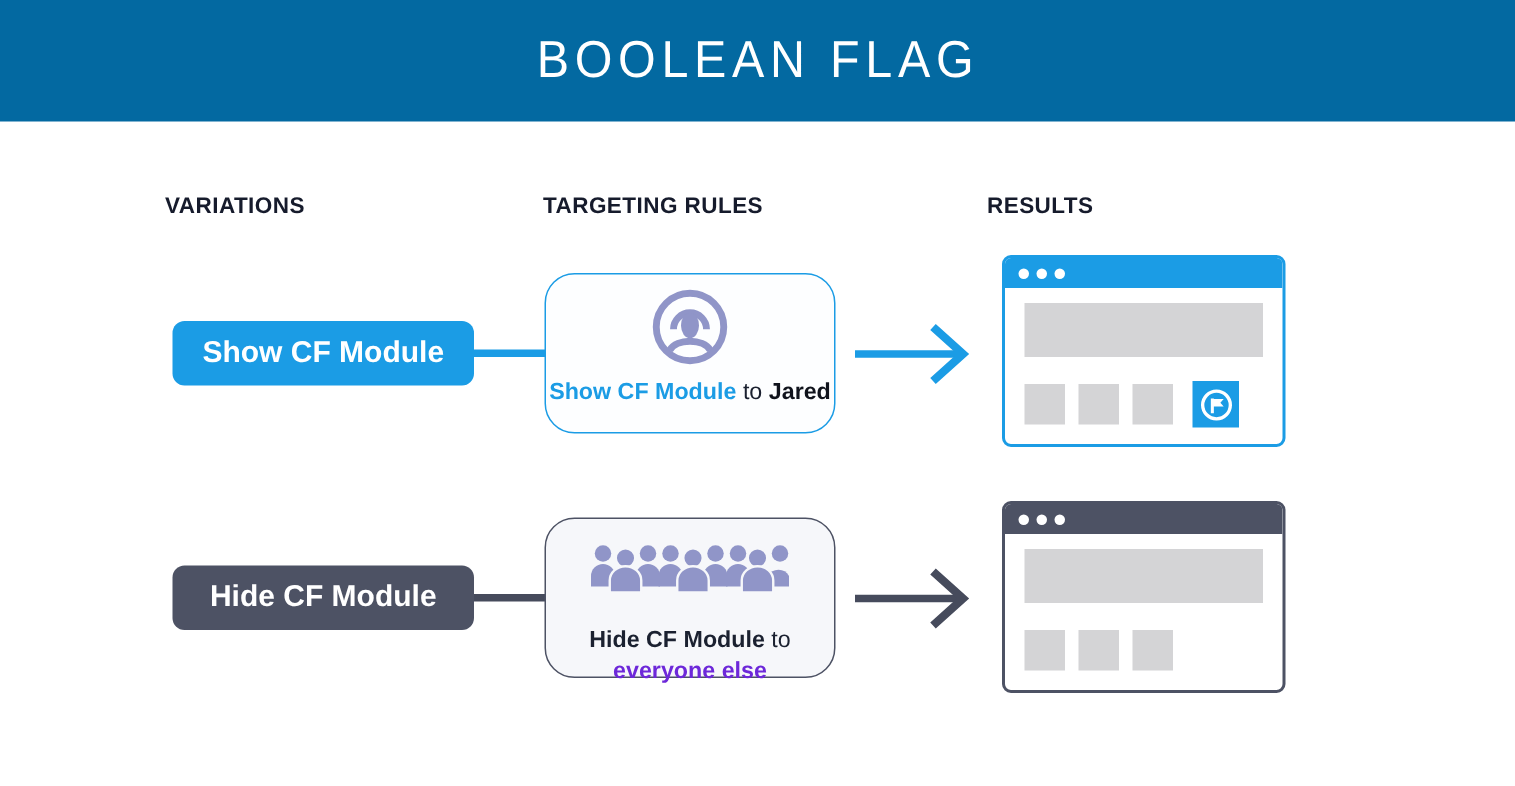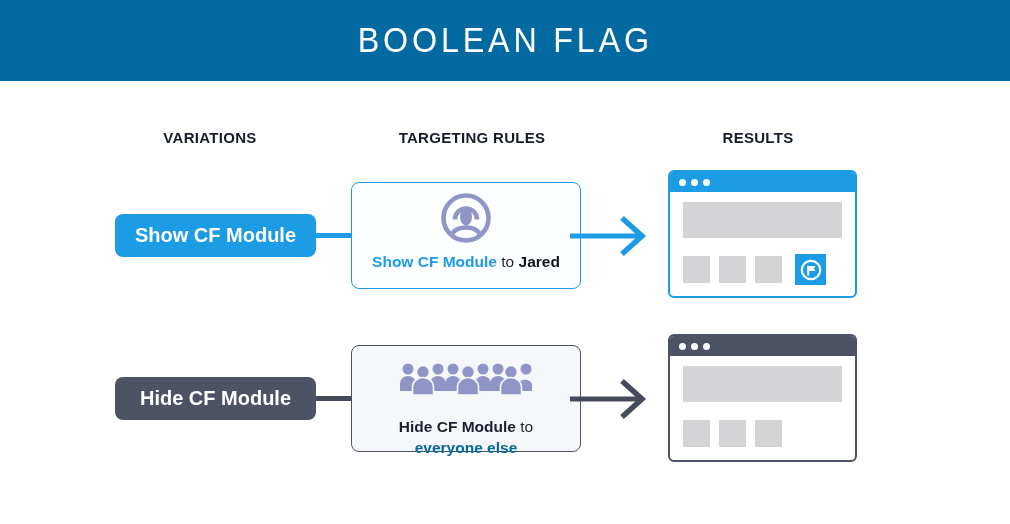--- a/index.html
+++ b/index.html
@@ -14,21 +14,21 @@
     position:absolute; left:0; top:0; width:1010px; height:81px;
     background:#0369a1; display:flex; align-items:center; justify-content:center;
   }
   .banner h1 {
     color:#ffffff; font-size:34px; font-weight:300; letter-spacing:4px;
     transform:scale(.95,1.02);
   }
 
   
   .col-h {
-    position:absolute; top:129px; height:20px; text-align:center;
+    position:absolute; top:129px; height:20px; text-align:left;
     font-size:15px; font-weight:700; color:#161b2c; letter-spacing:.3px;
   }
   .col-variations { left:110px; width:200px; }
   .col-targeting  { left:362px; width:220px; }
   .col-results    { left:658px; width:200px; }
 
   
   .vbtn {
     position:absolute; left:115px; width:201px; height:43px; border-radius:8px;
     display:flex; align-items:center; justify-content:center;
@@ -37,35 +37,35 @@
   .vbtn.blue  { top:214px; background:#1b9ce5; }
   .vbtn.slate { top:377px; background:#4d5264; }
 
   
   .conn { position:absolute; height:5px; }
   .conn.c1 { left:300px; top:233px; width:74px; background:#1b9ce5; }
   .conn.c2 { left:300px; top:396px; width:74px; background:#464b5c; }
 
   
   .card {
-    position:absolute; left:351px; width:230px; height:107px; border-radius:8px;
+    position:absolute; left:363px; width:194px; height:107px; border-radius:20px;
     display:flex; flex-direction:column; align-items:center;
   }
   .card.blue  { top:182px; background:#fdfeff; border:1.5px solid #1b9ce5; }
   .card.slate { top:345px; background:#f6f7fa; border:1.5px solid #4d5264; }
   .card .icon-wrap { margin-top:9px; line-height:0; }
   .card.slate .icon-wrap { margin-top:14px; }
   .card .rule-text {
     font-size:15.5px; color:#1b2130; margin-top:7px; text-align:center; line-height:21px;
   }
   .card.slate .rule-text { margin-top:20px; }
   .flag-name-blue { color:#1b9ce5; font-weight:700; }
   .flag-name-dark { color:#1b2130; font-weight:700; }
   .target-bold { font-weight:700; color:#10131c; }
-  .target-block { display:block; font-weight:700; color:#0369a1; }
+  .target-block { display:block; font-weight:700; color:#6d28d9; }
 
   
   .arrow { position:absolute; left:570px; width:82px; height:48px; }
   .arrow.a1 { top:212px; }
   .arrow.a2 { top:375px; }
 
   
   .browser {
     position:absolute; left:668px; width:189px; height:128px; border-radius:6px;
     background:#ffffff; overflow:hidden;

